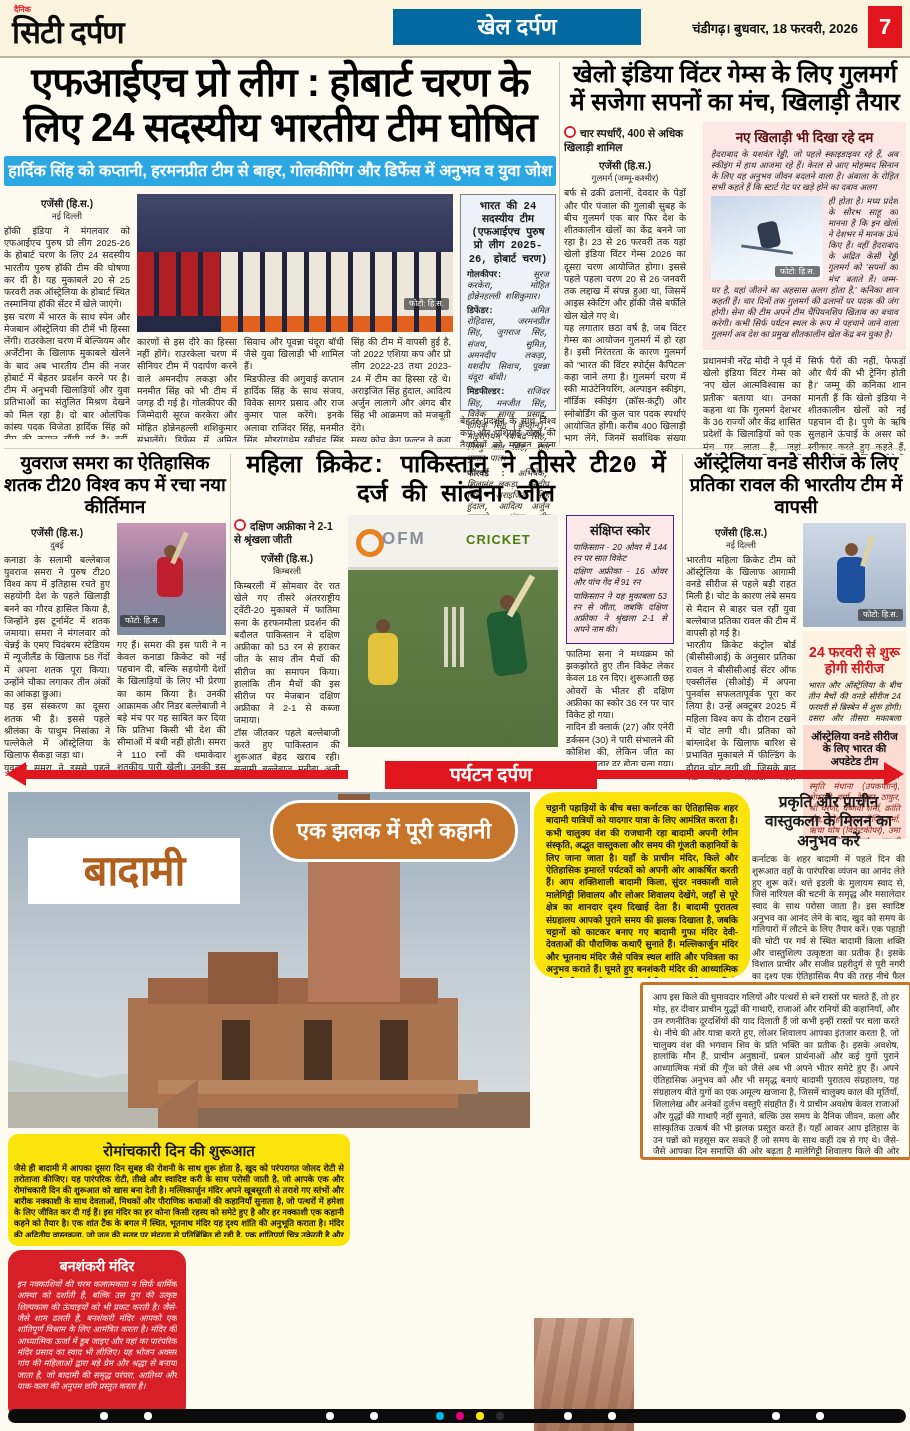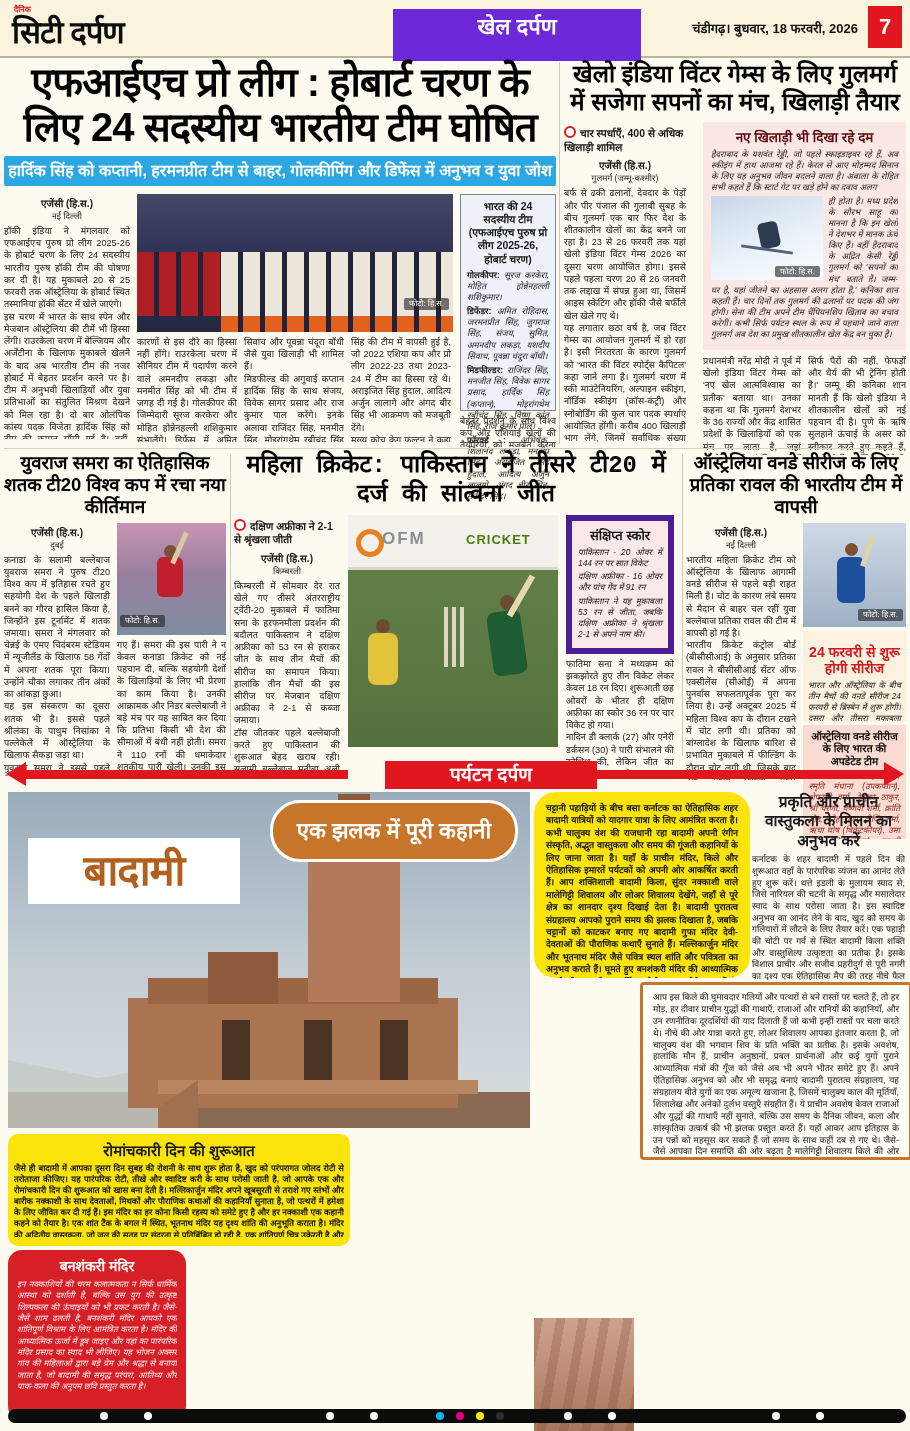--- a/index.html
+++ b/index.html
@@ -8,43 +8,43 @@
   .abs{position:absolute;}
   .txt{font-size:9.2px;line-height:1.33;text-align:justify;white-space:pre-line;overflow:hidden;}
   .byline{font-weight:bold;font-size:10px;text-align:center;margin:2px 0 0;}
   .dateline{font-size:8.6px;text-align:center;margin:0 0 3px;color:#222;}
   .chip{position:absolute;font-size:8px;color:#fff;background:rgba(35,35,35,.62);
         padding:1px 5px;border-radius:2px;line-height:1.2;}
   
   .masthead{left:0;top:0;width:910px;height:56px;background:#faf3dd;border-bottom:2px solid #bcb59d;}
   .brand-small{position:absolute;left:14px;top:3px;font-size:8px;font-weight:bold;color:#e2161f;}
   .logo{position:absolute;left:12px;top:10px;font-size:31px;font-weight:900;letter-spacing:-1px;color:#0c0c0c;}
-  .section-banner{position:absolute;left:393px;top:9px;width:248px;height:52px;background:#6d28d9;
+  .section-banner{position:absolute;left:393px;top:9px;width:248px;height:36px;background:#0369a1;
         color:#fff;font-size:22px;font-weight:900;text-align:center;line-height:36px;}
   .date-line{position:absolute;right:52px;top:19px;font-size:13px;font-weight:bold;color:#111;}
   .page-no{position:absolute;right:8px;top:6px;width:34px;height:42px;background:#e2161f;color:#fff;
         font-size:22px;font-weight:900;text-align:center;line-height:42px;}
   
   .h-main{font-size:40px;line-height:1.13;font-weight:900;text-align:center;letter-spacing:-1px;color:#000;}
   .h-sub-bar{background:#2ba7e1;color:#fff;font-size:16px;font-weight:bold;text-align:center;
         line-height:30px;height:30px;border-radius:2px;white-space:nowrap;overflow:hidden;}
   .h-right{font-size:24px;line-height:1.18;font-weight:900;text-align:center;color:#000;}
   .h-mid{font-size:18.5px;line-height:1.2;font-weight:900;text-align:center;color:#000;}
   .bullet-line{font-size:10.5px;font-weight:bold;line-height:1.3;margin:4px 0 4px;}
   .bullet-circle{display:inline-block;width:8px;height:8px;border:2.5px solid #e2161f;border-radius:50%;
         margin-right:4px;vertical-align:-1px;background:#fff;}
   
-  .team-box{border:1px solid #7d8496;background:#eef1f8;padding:5px 6px;font-size:8.6px;line-height:1.3;}
+  .team-box{border:1px solid #7d8496;background:#eef1f8;padding:5px 6px;font-size:8.6px;line-height:1.3;font-family:Liberation Mono, monospace;}
   .team-box .tb-title{font-weight:900;font-size:10.5px;text-align:center;line-height:1.25;margin-bottom:4px;}
   .team-box .tb-row{margin-bottom:3px;text-align:justify;font-style:italic;}
   .team-box .tb-row b{font-style:normal;}
   .pink-box{background:#fbe8e4;padding:6px 8px;overflow:hidden;}
   .pink-box .pb-title{font-size:13.5px;font-weight:900;text-align:center;color:#5d0c0f;margin-bottom:3px;}
   .pink-box .pb-txt{font-size:8.5px;font-style:italic;line-height:1.3;text-align:justify;white-space:pre-line;}
-  .score-box{background:#fbe9e9;border:6px solid #4c1d95;padding:5px 6px;overflow:hidden;}
+  .score-box{background:#fbe9e9;border:1px solid #4c1d95;padding:5px 6px;overflow:hidden;}
   .score-box .sb-title{font-size:13px;font-weight:900;text-align:center;margin-bottom:3px;}
   .score-box .sb-line{font-size:8.4px;font-style:italic;line-height:1.3;margin-bottom:3px;text-align:justify;}
   .box24{background:#fdf2df;padding:13px 5px;overflow:hidden;}
   .box24 .b24-title{color:#d21a21;font-size:14px;font-weight:900;text-align:center;line-height:1.2;margin-bottom:3px;}
   .box24 .b24-txt{font-size:8.3px;font-style:italic;line-height:1.3;text-align:justify;}
   .upd-box{background:#fcdcd2;padding:5px 6px;overflow:hidden;}
   .upd-box .ub-title{font-size:10.5px;font-weight:900;text-align:center;line-height:1.2;margin-bottom:3px;color:#111;}
   .upd-box .ub-txt{font-size:8.4px;font-style:italic;line-height:1.3;color:#8d2a1e;text-align:justify;}
   
   .t-banner-box{background:#e2161f;color:#fff;font-weight:900;font-size:19px;text-align:center;line-height:28px;}

